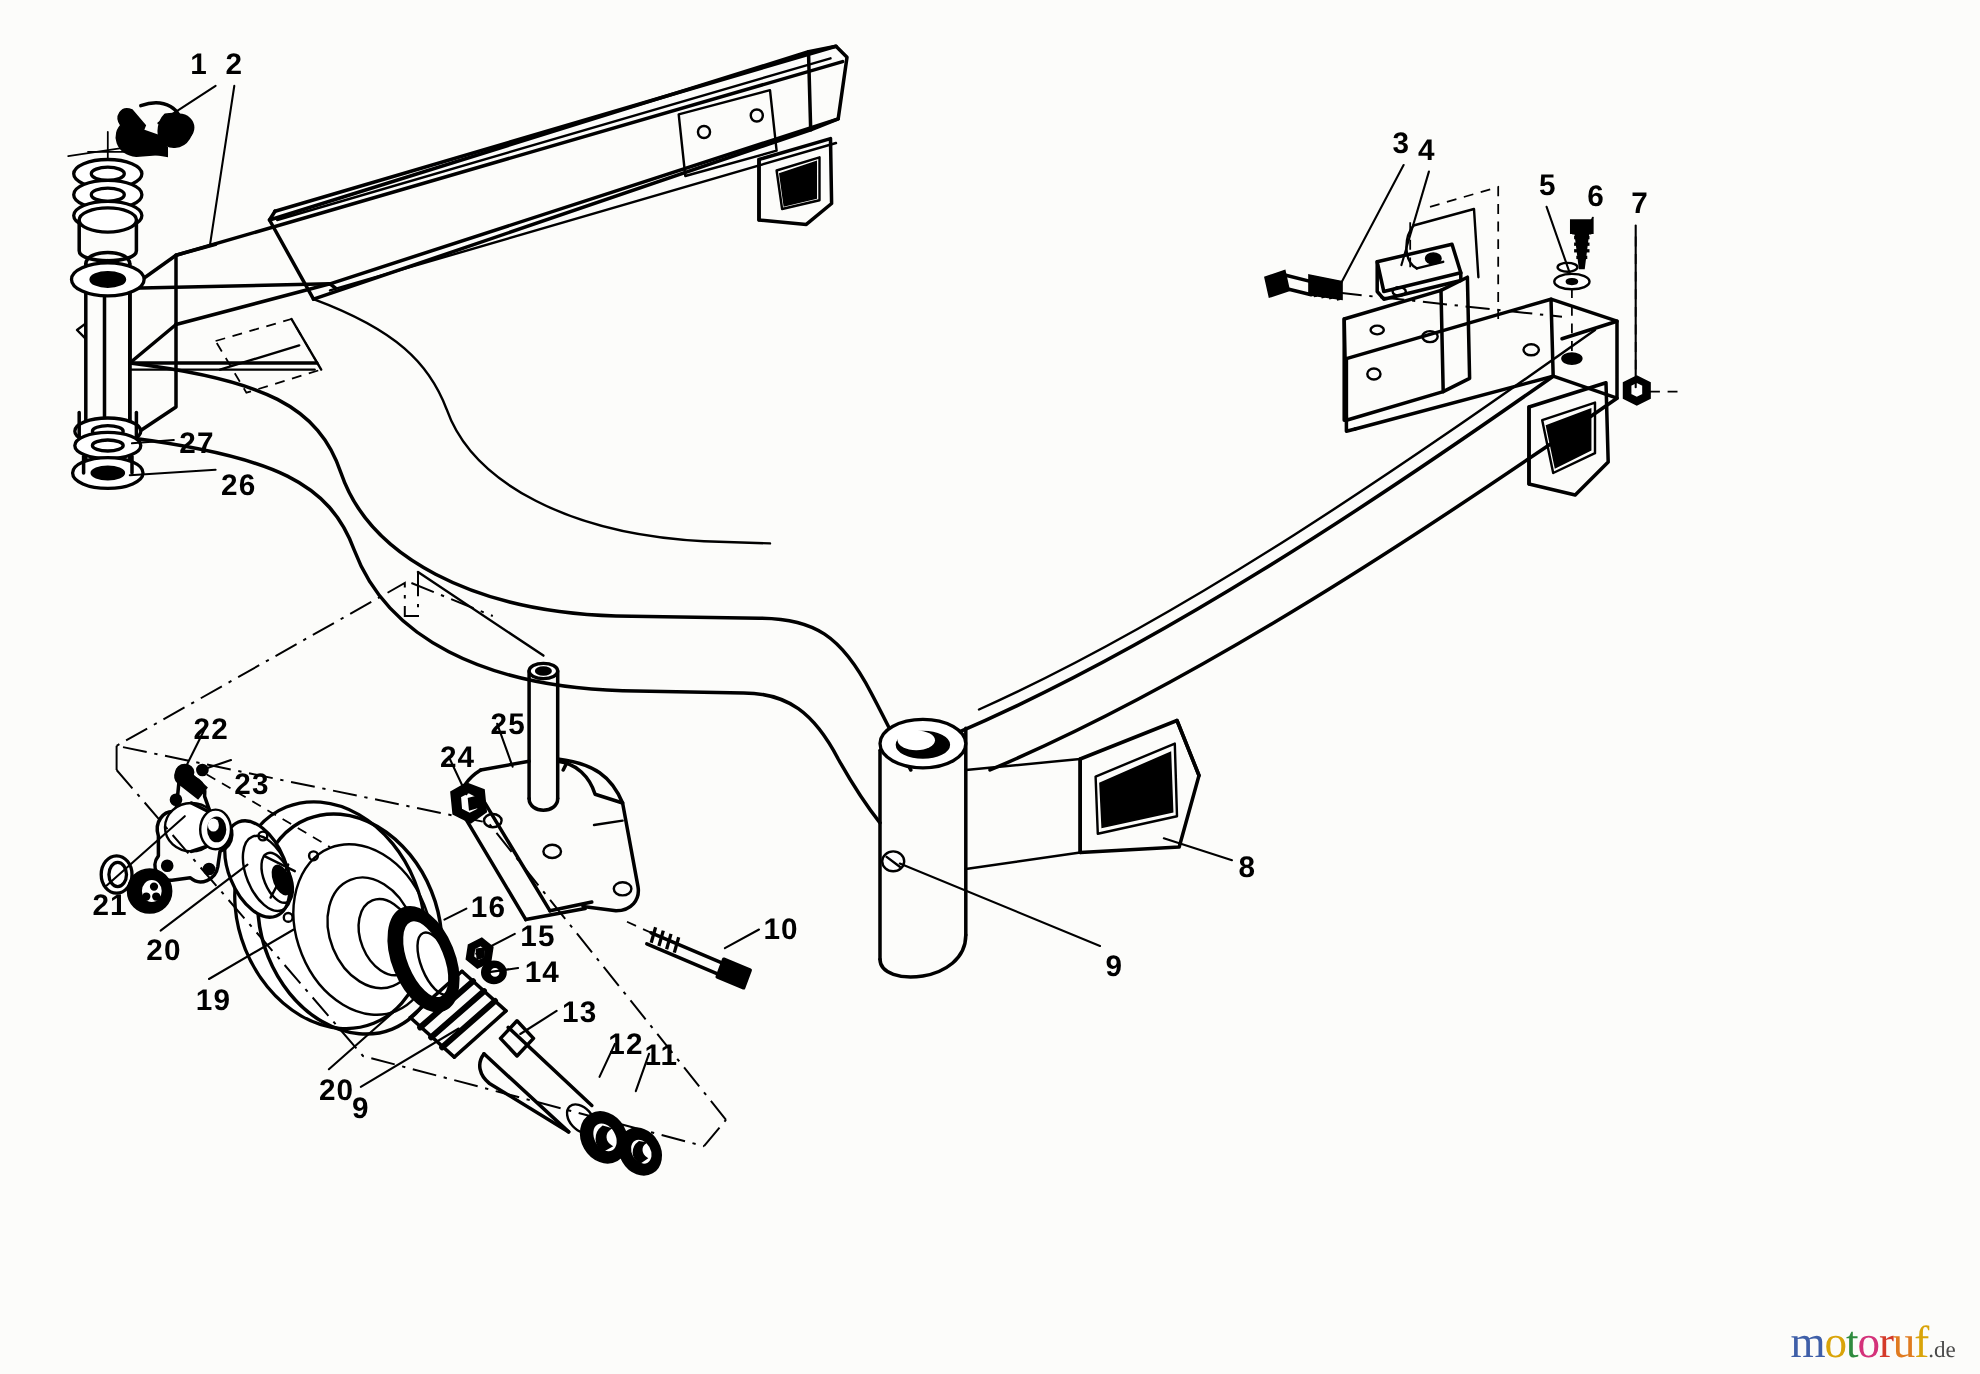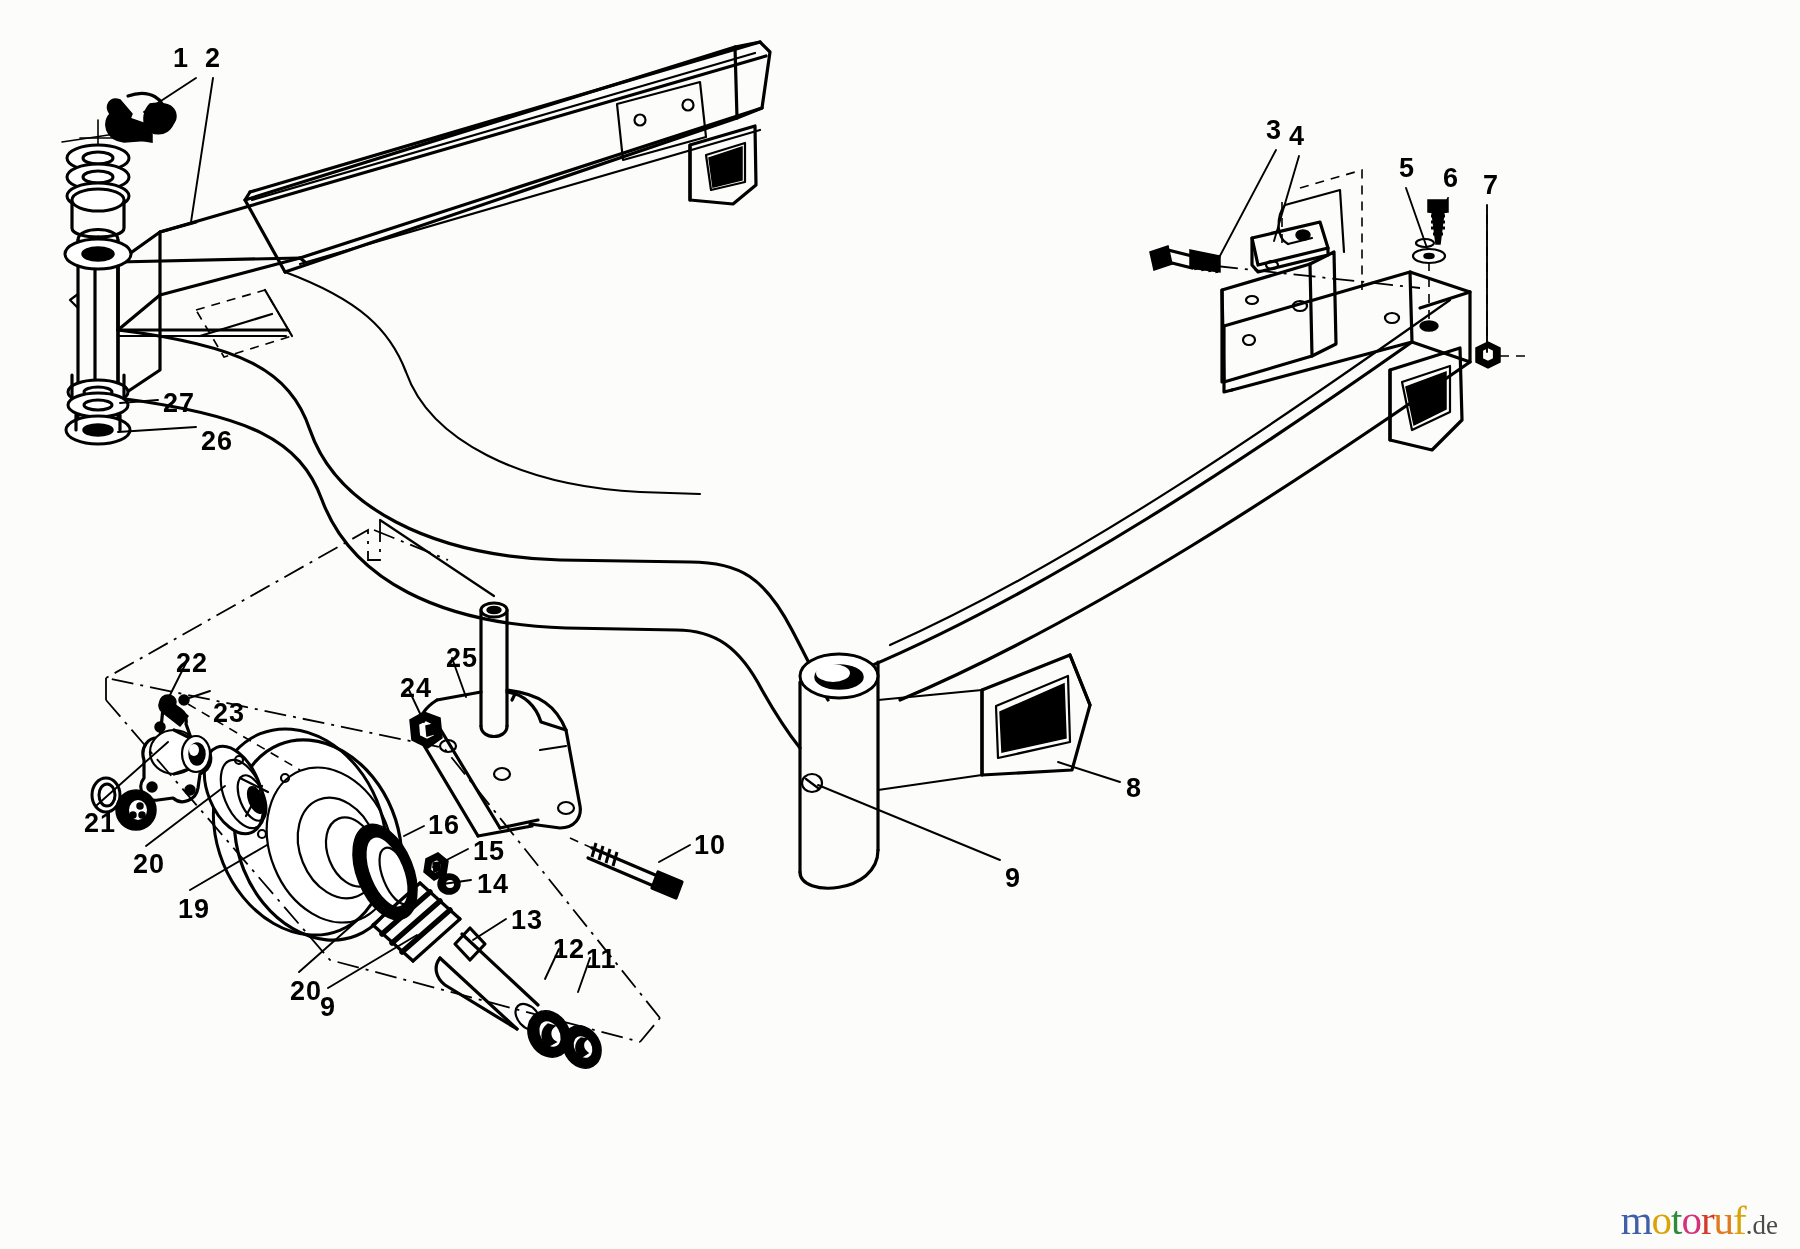--- a/index.html
+++ b/index.html
@@ -21,21 +21,21 @@
     position:absolute;
     right:22px;
     bottom:8px;
     font-family:"Liberation Serif",serif;
     font-size:41px;
     line-height:1;
     letter-spacing:-1px;
     white-space:nowrap;
   }
   #watermark span{display:inline-block;}
-  #watermark .tld{font-size:27px;color:#4a4a4a;letter-spacing:0;}
+  #watermark .tld{font-size:21px;color:#4a4a4a;letter-spacing:0;}
 </style>
 </head>
 <body>
 
 <div id="page">
 
   <svg id="svgroot" viewBox="0 0 1800 1249">
     <defs>
       <style>
         .ln{fill:none;stroke:#000;stroke-width:3.2;stroke-linejoin:round;stroke-linecap:round;}

